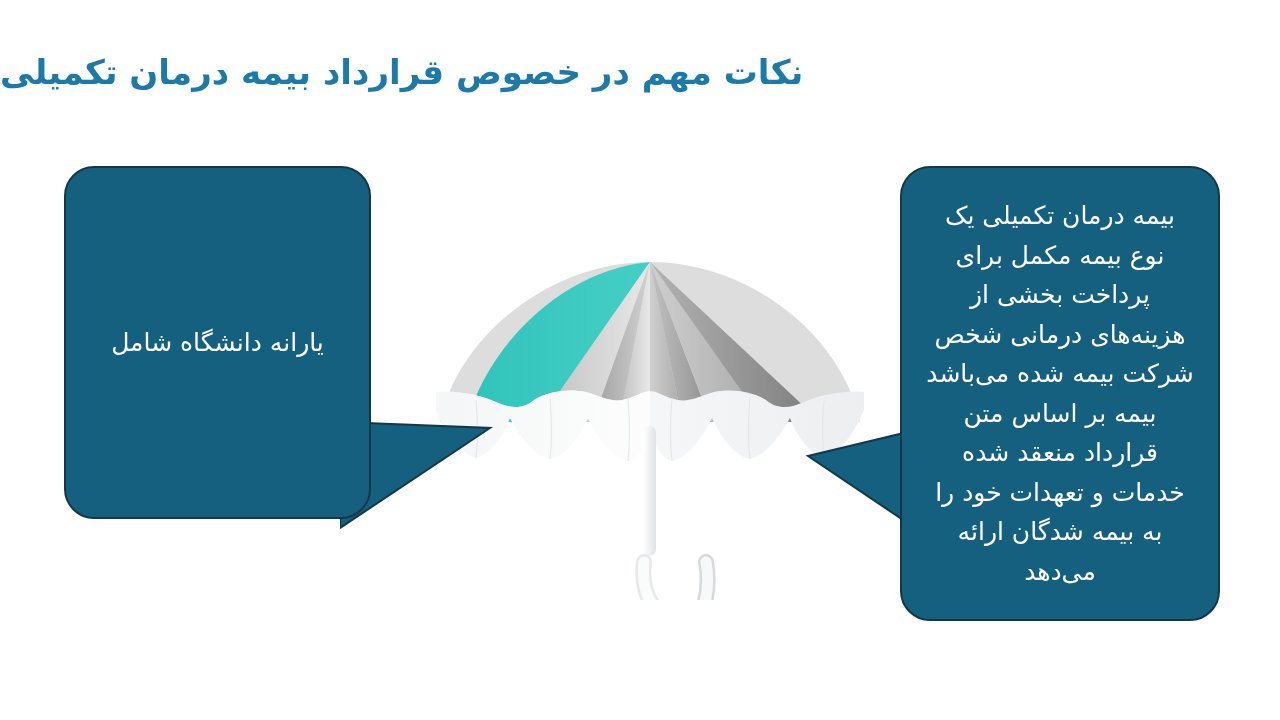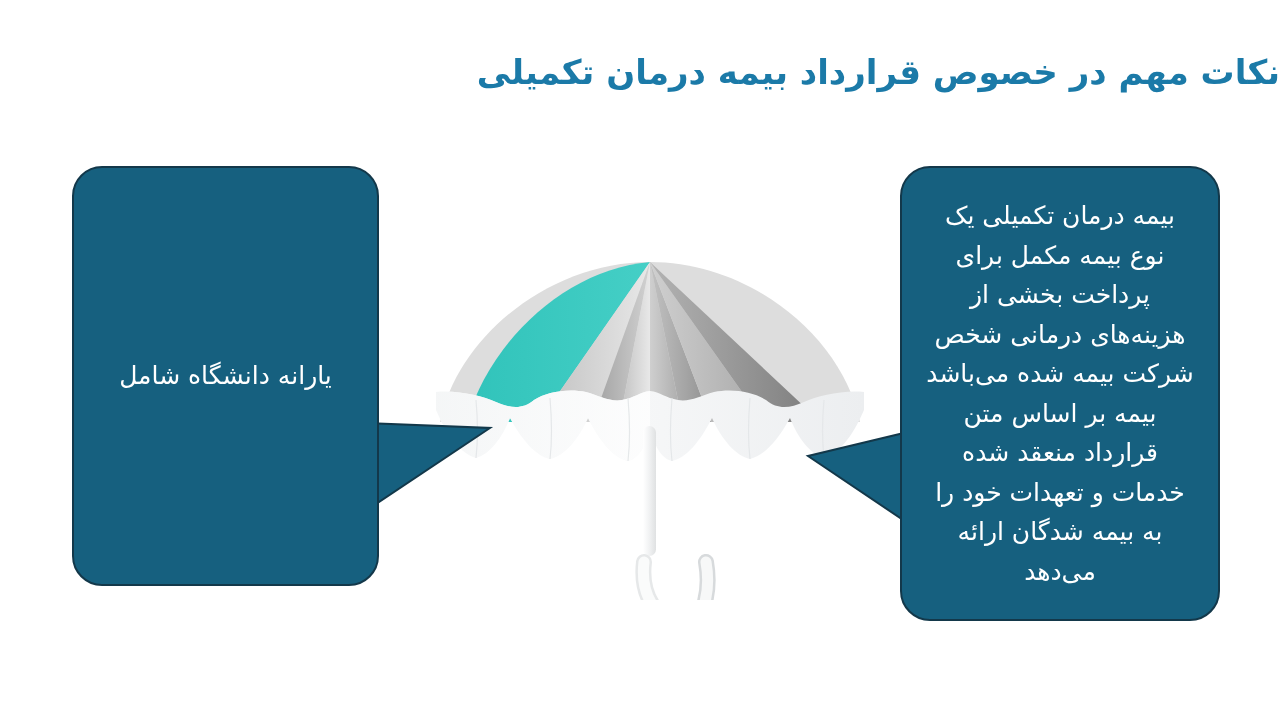--- a/index.html
+++ b/index.html
@@ -23,21 +23,21 @@
     height: 720px;
     background: #ffffff;
   }
 
   
   #slide-title {
     position: absolute;
     left: 0;
     top: 52px;
     width: 1280px;
-    text-align: right;
+    text-align: left;
     color: #1b7aa8;
     font-family: "DejaVu Sans", "Liberation Sans", sans-serif;
     font-size: 34px;
     font-weight: bold;
     letter-spacing: 0.5px;
     direction: rtl;
     unicode-bidi: isolate;
     white-space: nowrap;
     line-height: 1.2;
   }
@@ -63,24 +63,24 @@
     text-align: center;
     font-size: 25px;
     line-height: 1.58;
     font-family: "DejaVu Sans", "Liberation Sans", sans-serif;
     direction: rtl;
     unicode-bidi: isolate;
     white-space: pre-line;
   }
 
   #callout-left {
-    left: 72px;
+    left: 64px;
     top: 166px;
     width: 307px;
-    height: 420px;
+    height: 353px;
   }
   #callout-left .callout-text { color: #b6e189; }
   #callout-left .lead-line { color: #ffffff; display: block; }
 
   #callout-right {
     left: 900px;
     top: 166px;
     width: 320px;
     height: 455px;
   }

